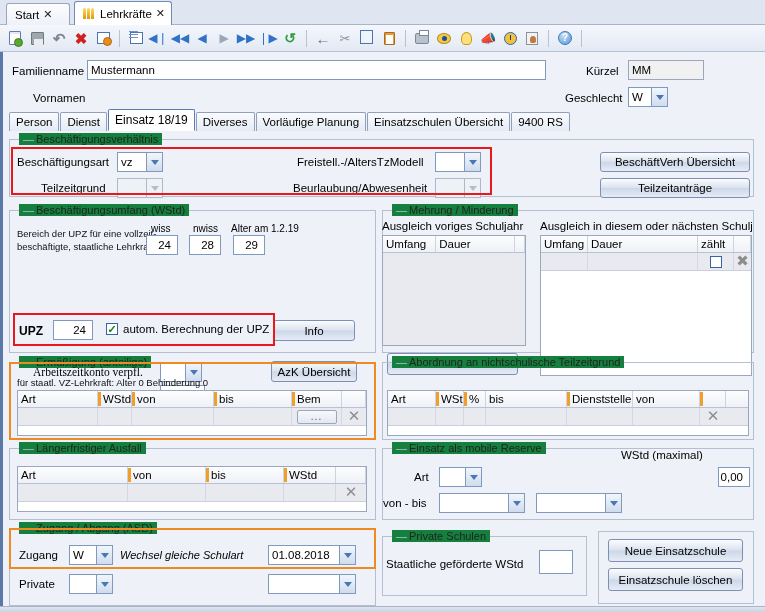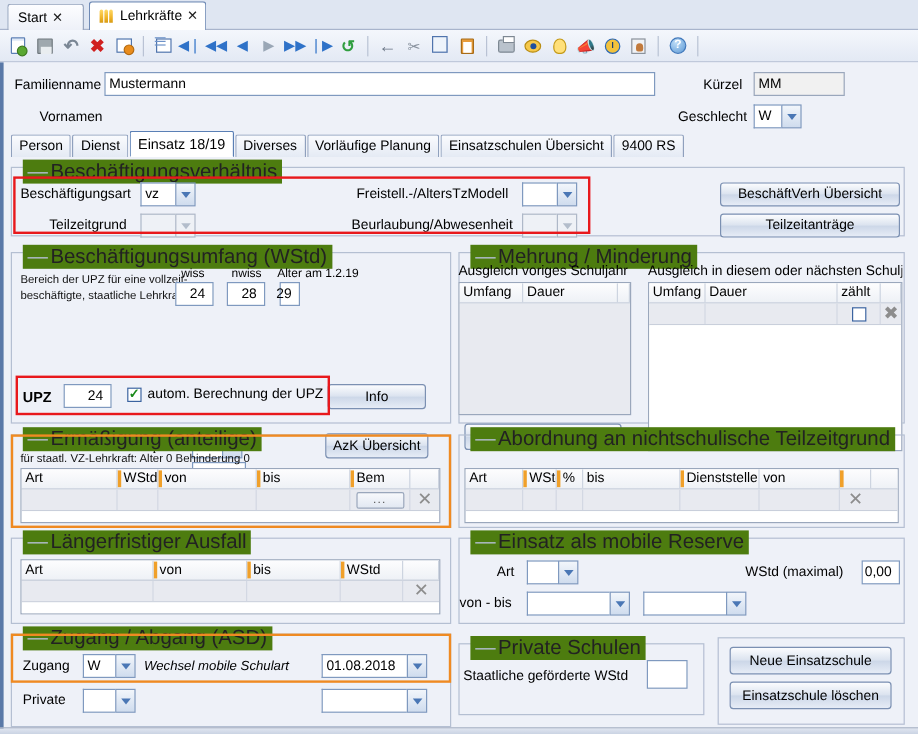--- a/index.html
+++ b/index.html
@@ -152,22 +152,22 @@
   .combo.dis .arw { background:#eef1f6; border-color:#aeb8c8; }
   .combo.dis .arw span { border-top-color:#b3bdcb; }
 
   .gbox {
     position: absolute;
     border: 1px solid #b4bfd2;
     background: transparent;
   }
   .gtitle {
     position: absolute; top: -7px; left: 9px;
-    background: #4d7c0f; padding: 0 4px;
-    font-size: 17px; color: #222; white-space: nowrap;
+    background: #15803d; padding: 0 4px;
+    font-size: 11px; color: #222; white-space: nowrap;
   }
   .gtitle:before {
     content:"—"; color:#b4bfd2; margin-right:2px;
   }
 
   .btn {
     background: linear-gradient(to bottom,#fbfcfe 0%,#dbe3ef 48%, #ccd7e8 52%, #e6ecf6 100%);
     border: 1px solid #7b90b2; border-radius: 3px;
     font-size: 11.5px; color:#000;
     display:flex; align-items:center; justify-content:center;
@@ -427,21 +427,21 @@
     <div class="hint" style="position:absolute; left:14px; top:176px;">Bereich der UPZ für eine vollzeit-</div>
     <div class="hint" style="position:absolute; left:14px; top:189px;">beschäftigte, staatliche Lehrkraft</div>
 
     <div class="lbl sm" style="position:absolute; left:148px; top:171px;">wiss</div>
     <div class="tfield num" style="position:absolute; left:143px; top:183px; width:32px;">24</div>
 
     <div class="lbl sm" style="position:absolute; left:190px; top:171px;">nwiss</div>
     <div class="tfield num" style="position:absolute; left:186px; top:183px; width:32px;">28</div>
 
     <div class="lbl sm" style="position:absolute; left:228px; top:171px;">Alter am 1.2.19</div>
-    <div class="tfield num" style="position:absolute; left:230px; top:183px; width:17px;">29</div>
+    <div class="tfield num" style="position:absolute; left:230px; top:183px; width:32px;">29</div>
 
     <div class="lbl b" style="position:absolute; left:16px; top:272px; font-size:12px;">UPZ</div>
     <div class="tfield num" style="position:absolute; left:50px; top:268px; width:40px;">24</div>
 
     <div style="position:absolute; left:103px; top:271px; display:flex; align-items:center; gap:5px;">
       <span class="chk">✓</span>
       <span class="lbl">autom. Berechnung der UPZ</span>
     </div>
 
     <div class="btn" style="position:absolute; left:270px; top:268px; width:82px; height:21px;">Info</div>
@@ -589,21 +589,21 @@
     </div>
 
     <div class="lbl" style="position:absolute; left:411px; top:419px;">Art</div>
     <div class="combo" style="position:absolute; left:436px; top:415px; width:43px;">
       <div class="val"></div>
       <div class="arw">
           <span></span>
         </div>
     </div>
 
-    <div class="lbl" style="position:absolute; left:618px; top:419px;">WStd (maximal)</div>
+    <div class="lbl" style="position:absolute; left:618px; top:397px;">WStd (maximal)</div>
     <div class="tfield num" style="position:absolute; left:715px; top:415px; width:32px;">0,00</div>
 
     <div class="lbl" style="position:absolute; left:380px; top:445px;">von - bis</div>
     <div class="combo" style="position:absolute; left:436px; top:441px; width:86px;">
       <div class="val"></div>
       <div class="arw">
           <span></span>
         </div>
     </div>
     <div class="combo" style="position:absolute; left:533px; top:441px; width:86px;">
@@ -617,21 +617,21 @@
       <div class="gtitle">Zugang / Abgang (ASD)</div>
     </div>
 
     <div class="lbl" style="position:absolute; left:16px; top:497px;">Zugang</div>
     <div class="combo" style="position:absolute; left:66px; top:493px; width:44px;">
       <div class="val">W</div>
       <div class="arw">
           <span></span>
         </div>
     </div>
-    <div class="ital" style="position:absolute; left:117px; top:497px;">Wechsel mobile Schulart</div>
+    <div class="ital" style="position:absolute; left:117px; top:497px;">Wechsel gleiche Schulart</div>
     <div class="combo" style="position:absolute; left:265px; top:493px; width:88px;">
       <div class="val">01.08.2018</div>
       <div class="arw">
           <span></span>
         </div>
     </div>
 
     <div class="lbl" style="position:absolute; left:16px; top:526px;">Private</div>
     <div class="combo" style="position:absolute; left:66px; top:522px; width:44px;">
       <div class="val"></div>

